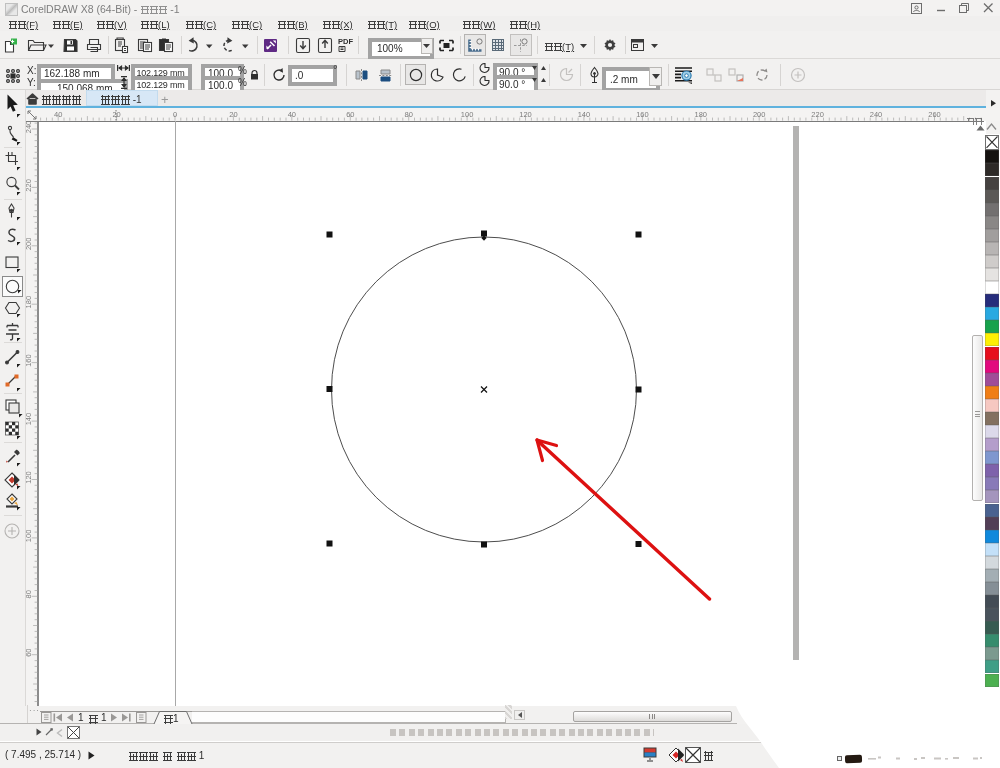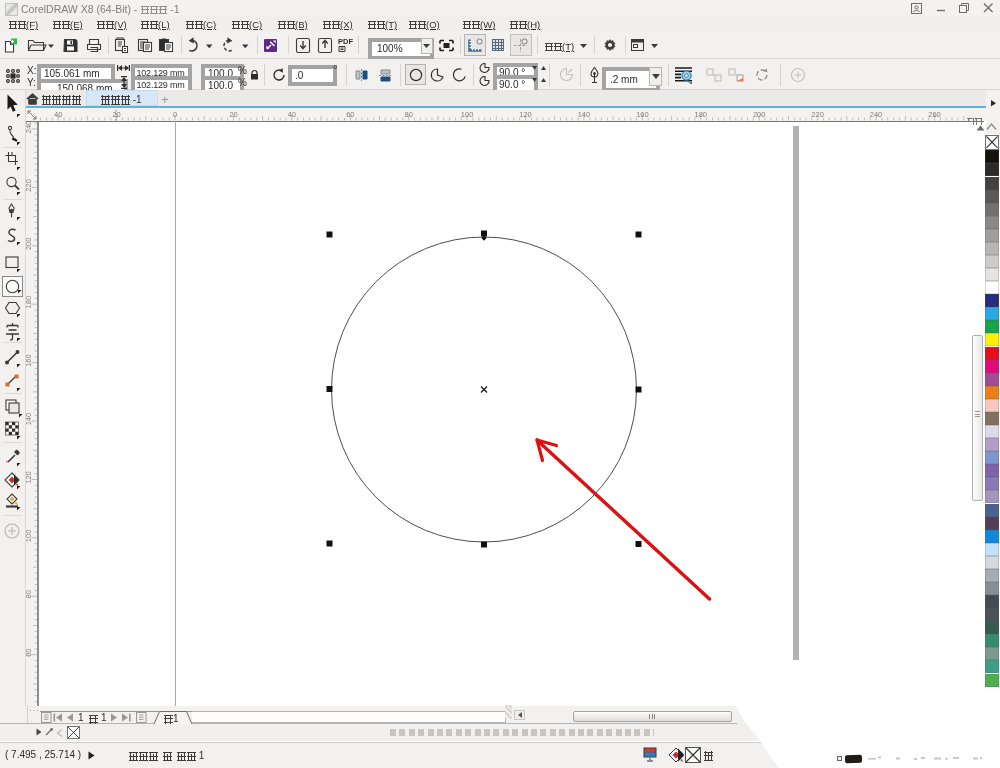--- a/index.html
+++ b/index.html
@@ -183,21 +183,21 @@
 <circle cx="2" cy="7" r="1.4"></circle>
         <circle cx="12" cy="7" r="1.4"></circle>
 <circle cx="2" cy="12" r="1.4"></circle>
         <circle cx="7" cy="12" r="1.4"></circle>
         <circle cx="12" cy="12" r="1.4"></circle>
 <rect x="5" y="5" width="4" height="4" fill="#2e2e2e"></rect>
       </g>
 </svg>
 <div class="ab" style="left:27px;top:65px;font-size:10px;color:#2e2e2e">X:</div>
 <div class="ab" style="left:27px;top:77px;font-size:10px;color:#2e2e2e">Y:</div>
-<div class="ibox" style="left:37px;top:63.5px;width:67px;height:11px;padding-left:3px">105.061 mm</div>
+<div class="ibox" style="left:37px;top:63.5px;width:67px;height:11px;padding-left:3px">162.188 mm</div>
 <div class="ibox" style="left:37px;top:79px;width:67px;height:11px;padding-left:16px">150.068 mm</div>
 <svg class="ab" style="left:117px;top:64px" width="13" height="8" viewBox="0 0 13 8">
       <g stroke="#2e2e2e" stroke-width="1.2">
         <path d="M.6 1v6 M12.4 1v6 M2 4h9"></path>
         <path d="M2 4 4.5 2.2v3.6z M11 4 8.5 2.2v3.6z" fill="#2e2e2e"></path>
       </g>
     </svg>
 <svg class="ab" style="left:120px;top:76px" width="8" height="13" viewBox="0 0 8 13">
       <g stroke="#2e2e2e" stroke-width="1.2">
         <path d="M1 .6h6 M1 12.4h6 M4 2v9"></path>

